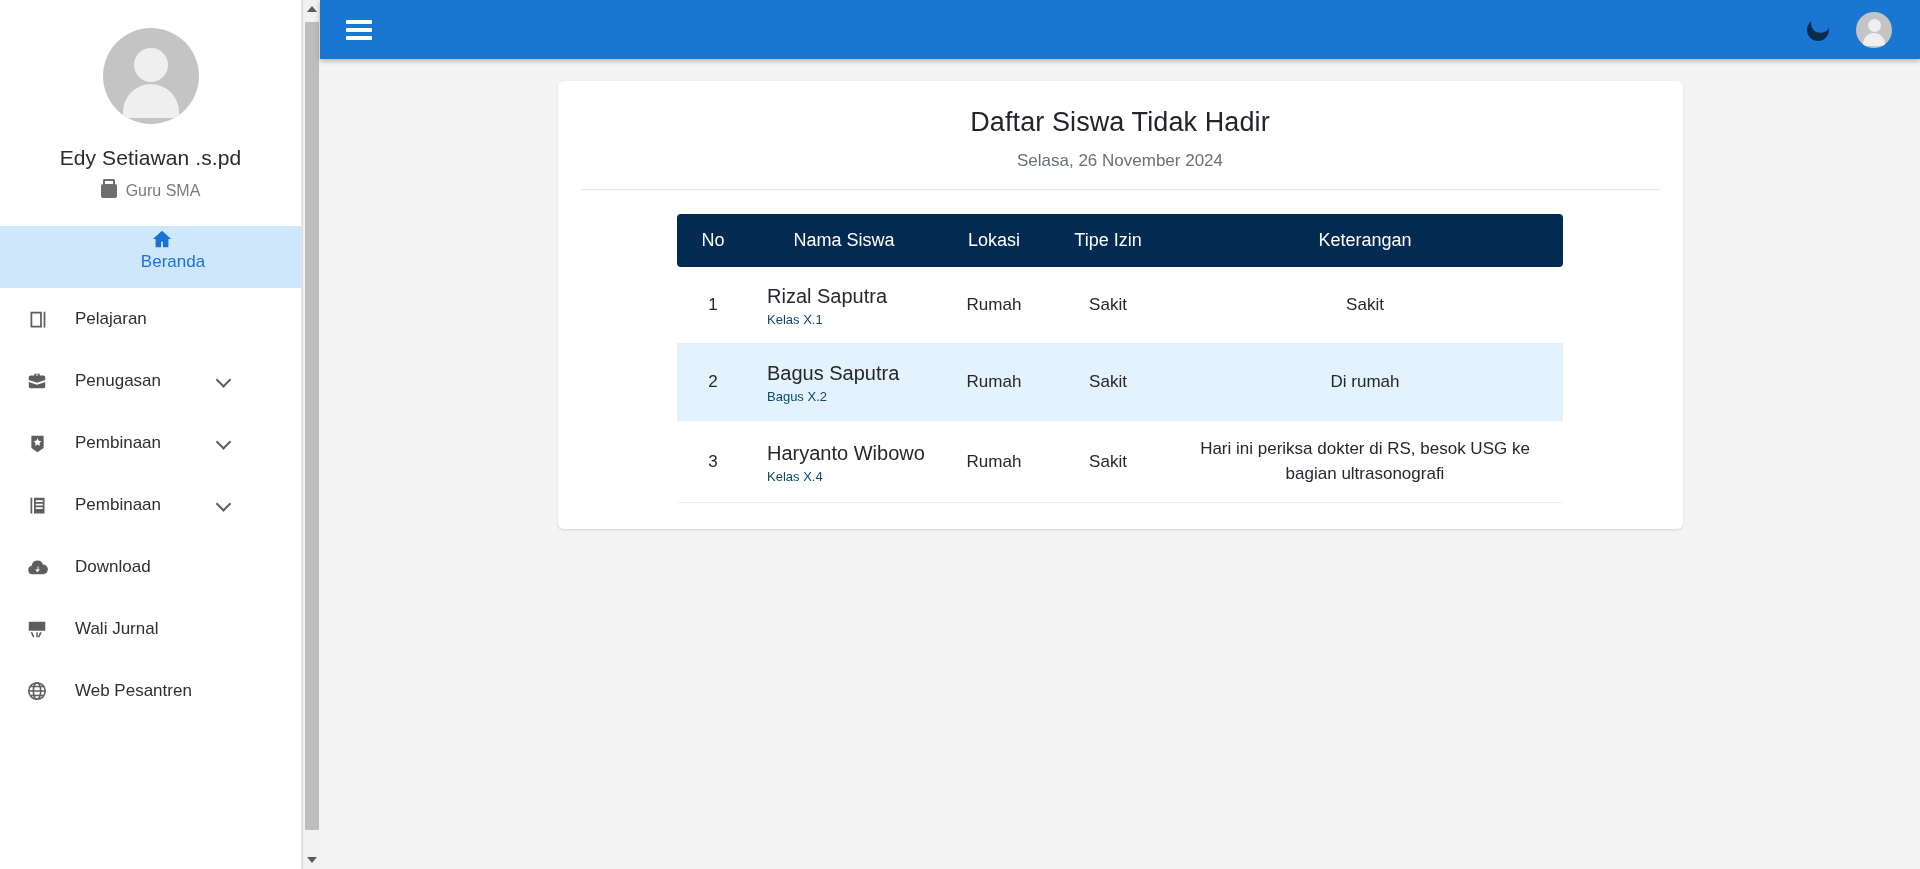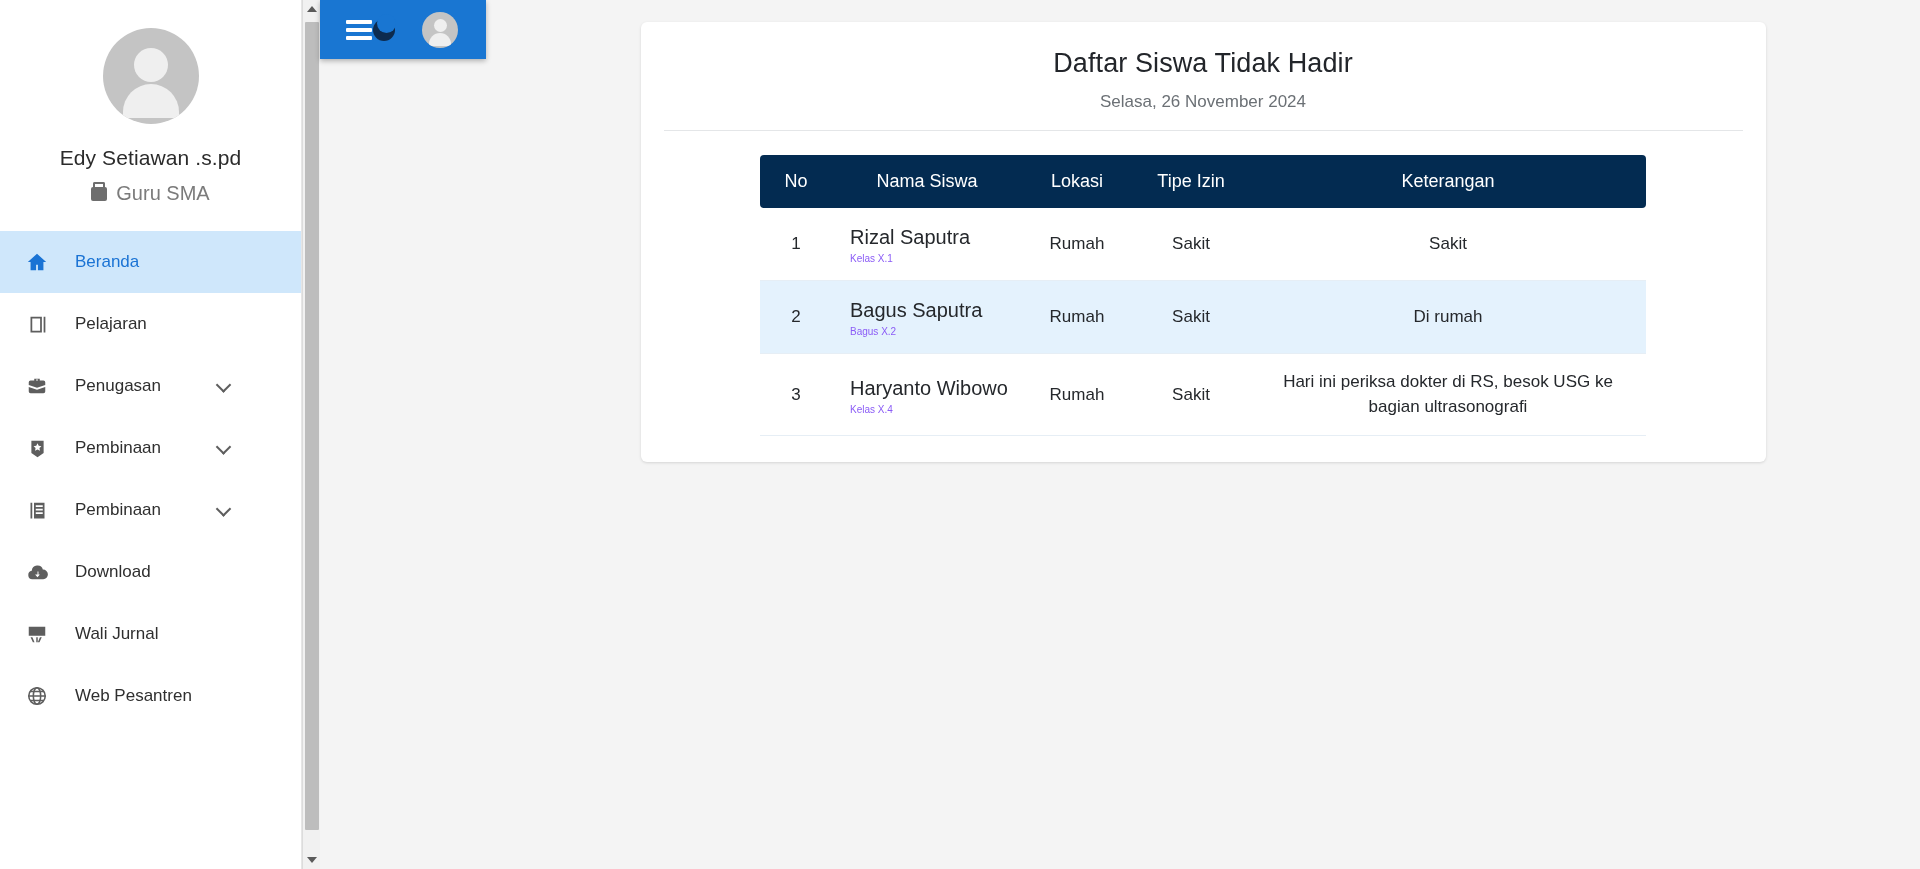--- a/index.html
+++ b/index.html
@@ -56,21 +56,21 @@
   .profile-name {
     font-size: 21px;
     color: #2b2b2b;
     letter-spacing: .1px;
     margin-bottom: 12px;
   }
   .profile-role-line {
     display: flex; align-items: center; justify-content: center; gap: 9px;
   }
   .profile-role {
-    font-size: 20px;
+    font-size: 16px;
     color: #7b7b7b;
   }
   .briefcase {
     width: 16px; height: 14px;
     background: #6e6e6e;
     border-radius: 2px;
     position: relative;
   }
   .briefcase::before {
     content:"";
@@ -95,21 +95,21 @@
     display: flex; align-items: center; justify-content: center;
     color: #5e5e5e;
     flex-shrink: 0;
   }
   .menu-item .m-label {
     font-size: 17px;
     color: #2f2f2f;
     margin-left: 23px;
     white-space: nowrap;
   }
-  .menu-item.active { background: #cfe7fb; }
+  .menu-item.active { background: #cfe7fb; flex-direction: column; }
   .menu-item.active .m-label { color: #1a73d4; }
   .menu-item.active .m-icon { color: #1a73d4; }
   .chev {
     position: absolute; right: 72px; top: 50%;
     transform: translateY(-50%);
     width: 11px; height: 11px;
     border-right: 2px solid #5e5e5e;
     border-bottom: 2px solid #5e5e5e;
     transform: translateY(-60%) rotate(45deg);
   }
@@ -141,21 +141,21 @@
     position: absolute;
     left: 2px; top: 22px;
     width: 14px; height: 808px;
     background: #bdbdbd;
     border-radius: 1px;
   }
 
   
   .main {
     flex: 1; height: 869px;
-    display: flex; flex-direction: row;
+    display: flex; flex-direction: column;
     background: #f4f4f4;
     position: relative;
   }
   .topbar {
     height: 59px;
     background: #1976d2;
     display: flex; align-items: center;
     padding: 0 28px 0 26px;
     box-shadow: 0 2px 5px rgba(0,0,0,.28);
     position: relative; z-index: 5;
@@ -272,21 +272,21 @@
     padding: 16px 6px;
     font-size: 17px;
     color: #25282c;
     text-align: center;
     border-bottom: 1px solid #e6eef5;
     vertical-align: middle;
   }
   tbody tr.striped td { background: #e4f2fd; }
   td.cell-nama { text-align: left; padding-left: 18px; }
   .nm { font-size: 20px; color: #25282c; line-height: 1.35; }
-  .kls { font-size: 10px; color: #8b5cf6; margin-top: 2px; }
+  .kls { font-size: 13px; color: #0c4a6e; margin-top: 2px; }
   .ket-text { line-height: 1.45; }
 </style>
 </head>
 <body>
 
 <div class="sidebar-wrap">
   <div class="sidebar">
 
     <div class="profile">
       <div class="avatar-big"></div>

